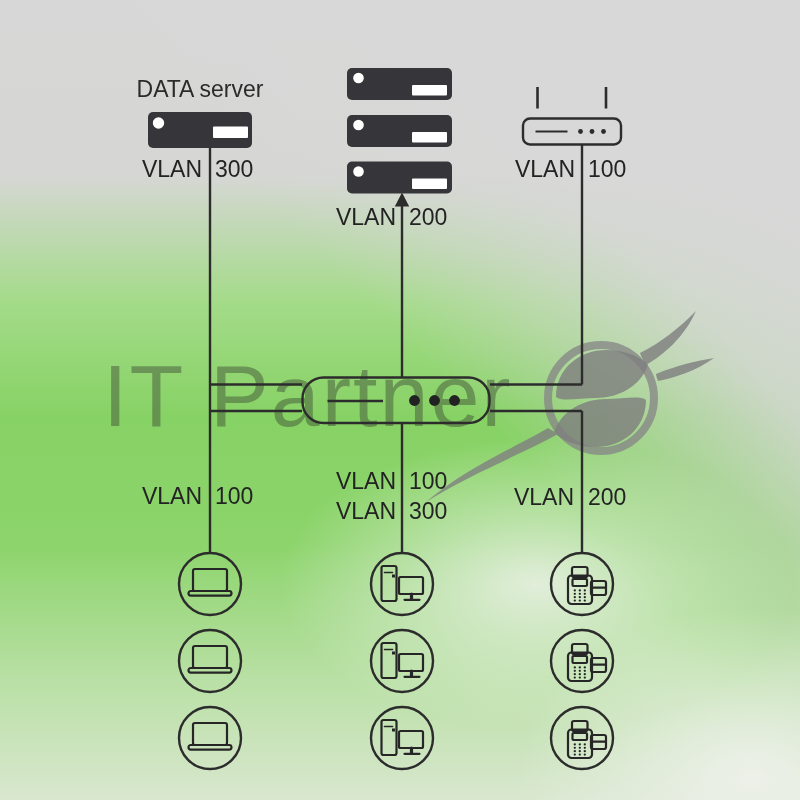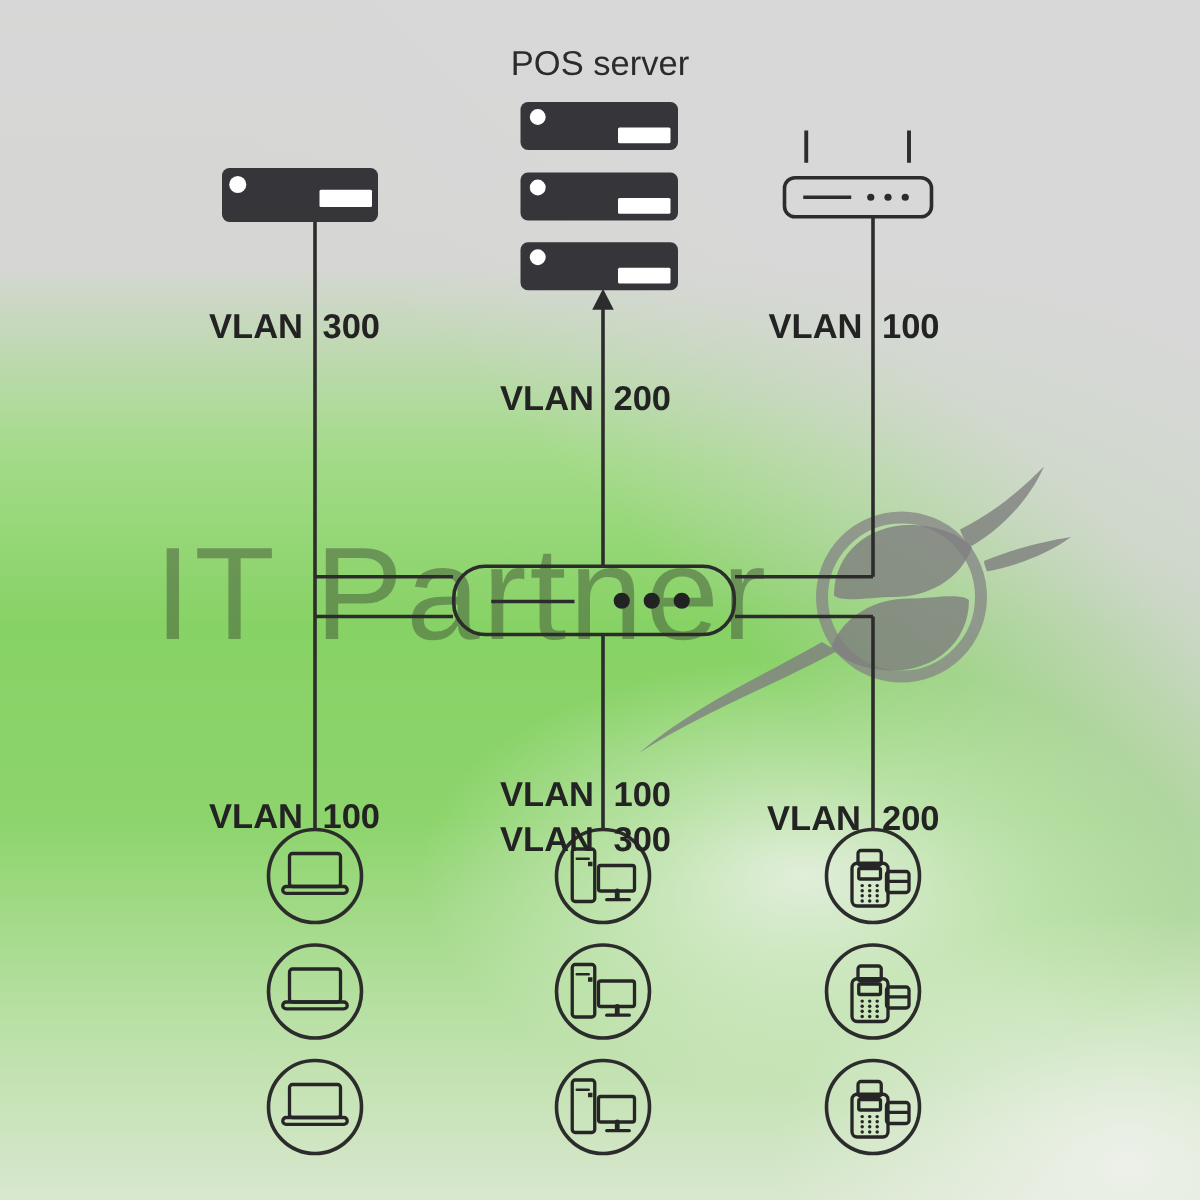--- a/index.html
+++ b/index.html
@@ -16,22 +16,22 @@
   .watermark-text{
     position:absolute;left:103px;top:352px;
     font-size:88px;line-height:1;font-weight:400;letter-spacing:2px;
     color:rgba(58,72,50,0.45);white-space:nowrap;
   }
   .node-title{
     position:absolute;font-size:23px;font-weight:400;color:#2b2b2b;
     text-align:center;line-height:26px;white-space:nowrap;
   }
   .vlan{
-    position:absolute;font-size:23px;line-height:28px;font-weight:700;
-    color:#232323;white-space:nowrap;margin-top:48px;
+    position:absolute;font-size:23px;line-height:28px;font-weight:400;
+    color:#232323;white-space:nowrap;
   }
   
   .wire{stroke:#2c2c2c;stroke-width:2.4;fill:none;}
   .outline{stroke:#2c2c2c;stroke-width:2.4;fill:none;}
   .icon{stroke:#262626;stroke-width:2.2;fill:none;stroke-linecap:round;stroke-linejoin:round;}
 </style>
 </head>
 <body>
 
 <div class="canvas">
@@ -180,21 +180,21 @@
         <circle cx="582" cy="661" r="31" class="outline"></circle>
           <use href="#terminal" x="582" y="661" class="icon"></use>
       </g>
       <g>
         <circle cx="582" cy="738" r="31" class="outline"></circle>
           <use href="#terminal" x="582" y="738" class="icon"></use>
       </g>
     </g>
   </svg>
 
-  <div class="node-title" style="left:300px;top:29px;width:200px;">POS server</div>
+  <div class="node-title" style="left:100px;top:76px;width:200px;">DATA server</div>
 
   <span class="vlan" style="right:598px;top:155px;">VLAN</span>
   <span class="vlan" style="left:215px;top:155px;">300</span>
 
   <span class="vlan" style="right:404px;top:203px;">VLAN</span>
   <span class="vlan" style="left:409px;top:203px;">200</span>
 
   <span class="vlan" style="right:225px;top:155px;">VLAN</span>
   <span class="vlan" style="left:588px;top:155px;">100</span>
 

